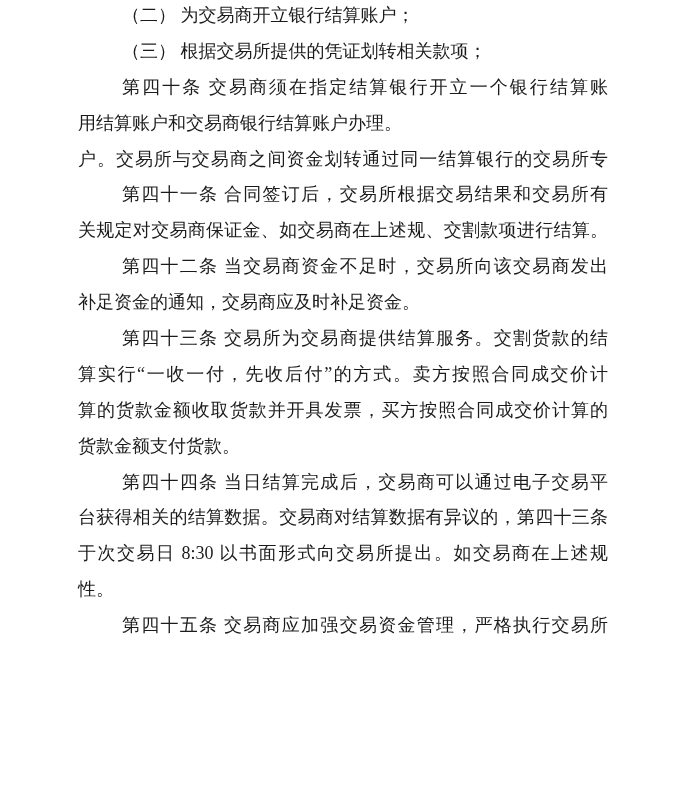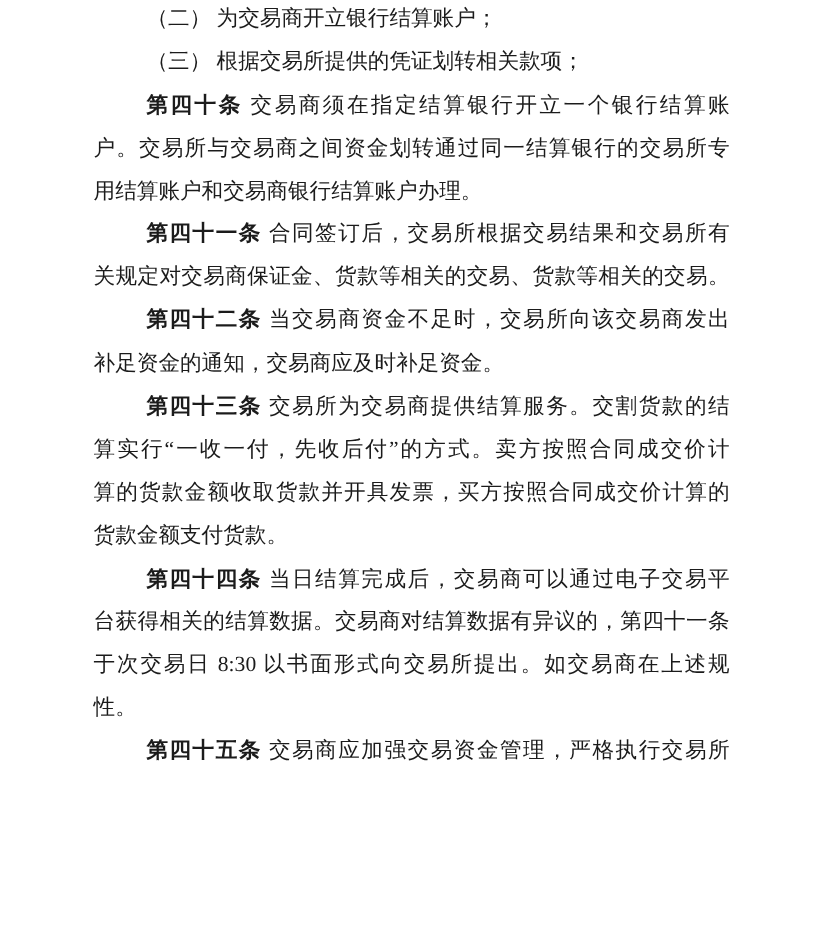--- a/index.html
+++ b/index.html
@@ -29,48 +29,48 @@
     text-align: left;
   }
   .line.justify {
     text-align: justify;
     text-align-last: justify;
   }
   .line.indent {
     padding-left: 44px;
   }
   .art {
-    font-weight: 700;
+    font-weight: 400;
   }
 </style>
 </head>
 <body>
 
 <div class="page">
   <div class="textblock">
 
     <div class="line indent"><span>（二） 为交易商开立银行结算账户；</span></div>
     <div class="line indent"><span>（三） 根据交易所提供的凭证划转相关款项；</span></div>
 
     <div class="line indent justify"><b class="art">第四十条</b><span> 交易商须在指定结算银行开立一个银行结算账</span></div>
+    <div class="line"><span>用结算账户和交易商银行结算账户办理。</span></div>
     <div class="line justify"><span>户。交易所与交易商之间资金划转通过同一结算银行的交易所专</span></div>
-    <div class="line"><span>用结算账户和交易商银行结算账户办理。</span></div>
 
     <div class="line indent justify"><b class="art">第四十一条</b><span> 合同签订后，交易所根据交易结果和交易所有</span></div>
-    <div class="line justify"><span>关规定对交易商保证金、货款等相关的交易、货款等相关的交易。</span></div>
+    <div class="line justify"><span>关规定对交易商保证金、如交易商在上述规、交割款项进行结算。</span></div>
 
     <div class="line indent justify"><b class="art">第四十二条</b><span> 当交易商资金不足时，交易所向该交易商发出</span></div>
     <div class="line"><span>补足资金的通知，交易商应及时补足资金。</span></div>
 
     <div class="line indent justify"><b class="art">第四十三条</b><span> 交易所为交易商提供结算服务。交割货款的结</span></div>
     <div class="line justify"><span>算实行“一收一付，先收后付”的方式。卖方按照合同成交价计</span></div>
     <div class="line justify"><span>算的货款金额收取货款并开具发票，买方按照合同成交价计算的</span></div>
     <div class="line"><span>货款金额支付货款。</span></div>
 
     <div class="line indent justify"><b class="art">第四十四条</b><span> 当日结算完成后，交易商可以通过电子交易平</span></div>
-    <div class="line justify"><span>台获得相关的结算数据。交易商对结算数据有异议的，第四十一条</span></div>
+    <div class="line justify"><span>台获得相关的结算数据。交易商对结算数据有异议的，第四十三条</span></div>
     <div class="line justify"><span>于次交易日 8:30 以书面形式向交易所提出。如交易商在上述规</span></div>
     <div class="line"><span>性。</span></div>
 
     <div class="line indent justify"><b class="art">第四十五条</b><span> 交易商应加强交易资金管理，严格执行交易所</span></div>
 
   </div>
 </div>
 
 </body></html>

